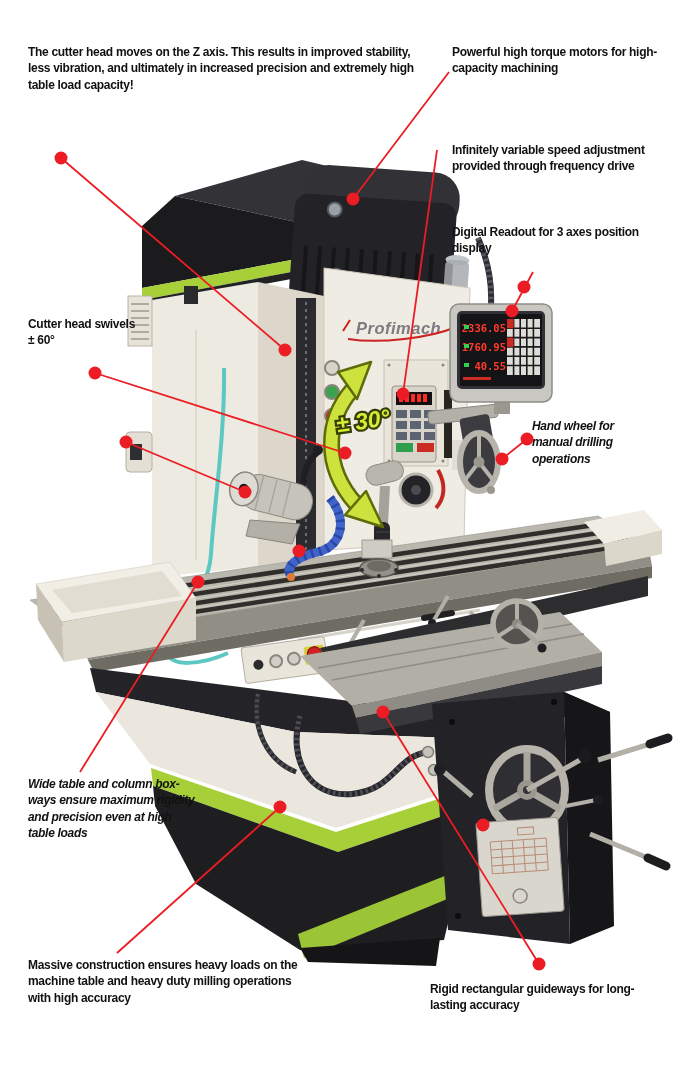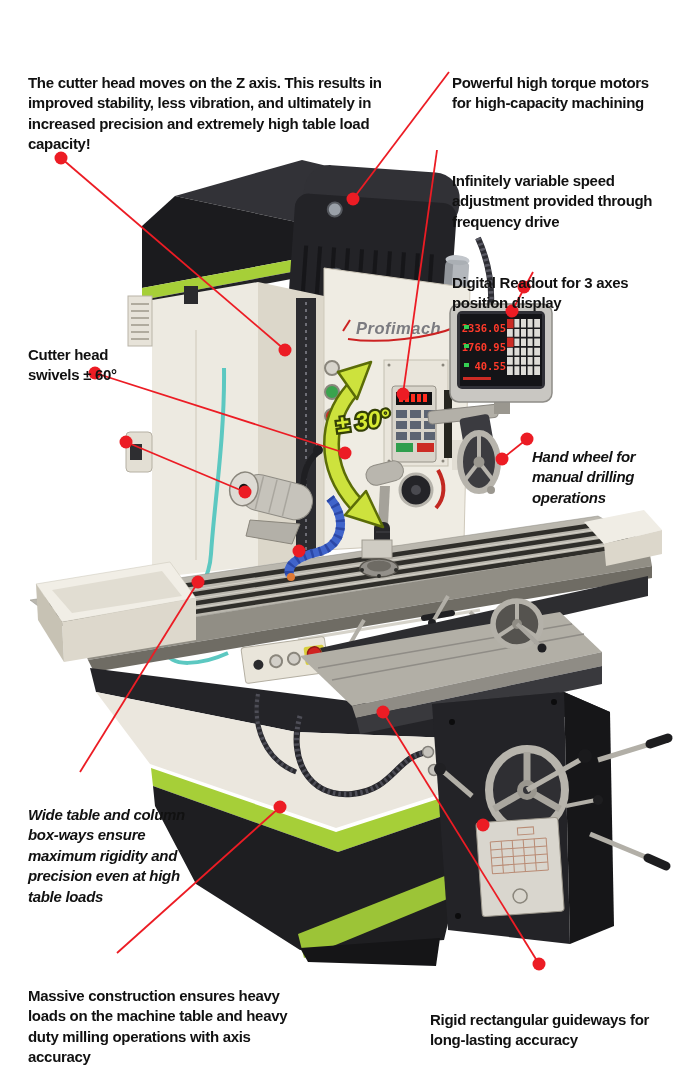--- a/index.html
+++ b/index.html
@@ -1,20 +1,20 @@
 <!DOCTYPE html>
 <html><head>
 <meta charset="utf-8">
 <style>
   html,body{margin:0;padding:0;background:#fff;}
   .stage{position:relative;width:680px;height:1076px;background:#ffffff;overflow:hidden;
          font-family:"Liberation Sans",sans-serif;}
   .scene{position:absolute;left:0;top:0;}
-  .note{position:absolute;font-weight:bold;font-size:15px;line-height:1.36;
-        letter-spacing:-0.3px;color:#111;z-index:5;margin-top:29px;}
+  .note{position:absolute;font-weight:bold;font-size:12px;line-height:1.36;
+        letter-spacing:-0.3px;color:#111;z-index:5;}
 </style>
 </head>
 <body>
 
 <div class="stage">
 
 <svg class="scene" width="680" height="1076" viewBox="0 0 680 1076">
 
   <g>
     <polygon points="175,196 302,160 436,192 334,230" fill="#323237"></polygon>
@@ -360,26 +360,26 @@
     <circle cx="483" cy="825" r="6.5"></circle>
   </g>
 </svg>
 
 <div class="note" style="left:28px;top:44px;width:398px;">The cutter head moves on the Z axis. This results in improved stability, less vibration, and ultimately in increased precision and extremely high table load capacity!</div>
 
 <div class="note" style="left:452px;top:142px;width:210px;">Infinitely variable speed adjustment provided through frequency drive</div>
 
 <div class="note" style="left:452px;top:44px;width:215px;">Powerful high torque motors for high-capacity machining</div>
 
-<div class="note" style="left:452px;top:244px;width:205px;">Digital Readout for 3 axes position display</div>
+<div class="note" style="left:452px;top:224px;width:205px;">Digital Readout for 3 axes position display</div>
 
 <div class="note" style="left:28px;top:316px;width:115px;">Cutter head swivels ± 60°</div>
 
 
 <div class="note" style="left:532px;top:418px;width:125px;font-style:italic;">Hand wheel for manual drilling operations</div>
 
 <div class="note" style="left:28px;top:776px;width:170px;font-style:italic;">Wide table and column box-ways ensure maximum rigidity and precision even at high table loads</div>
 
-<div class="note" style="left:28px;top:957px;width:270px;">Massive construction ensures heavy loads on the machine table and heavy duty milling operations with axis accuracy</div>
+<div class="note" style="left:28px;top:957px;width:270px;">Massive construction ensures heavy loads on the machine table and heavy duty milling operations with high accuracy</div>
 
 <div class="note" style="left:430px;top:981px;width:240px;">Rigid rectangular guideways for long-lasting accuracy</div>
 
 </div>
 
 </body></html>

